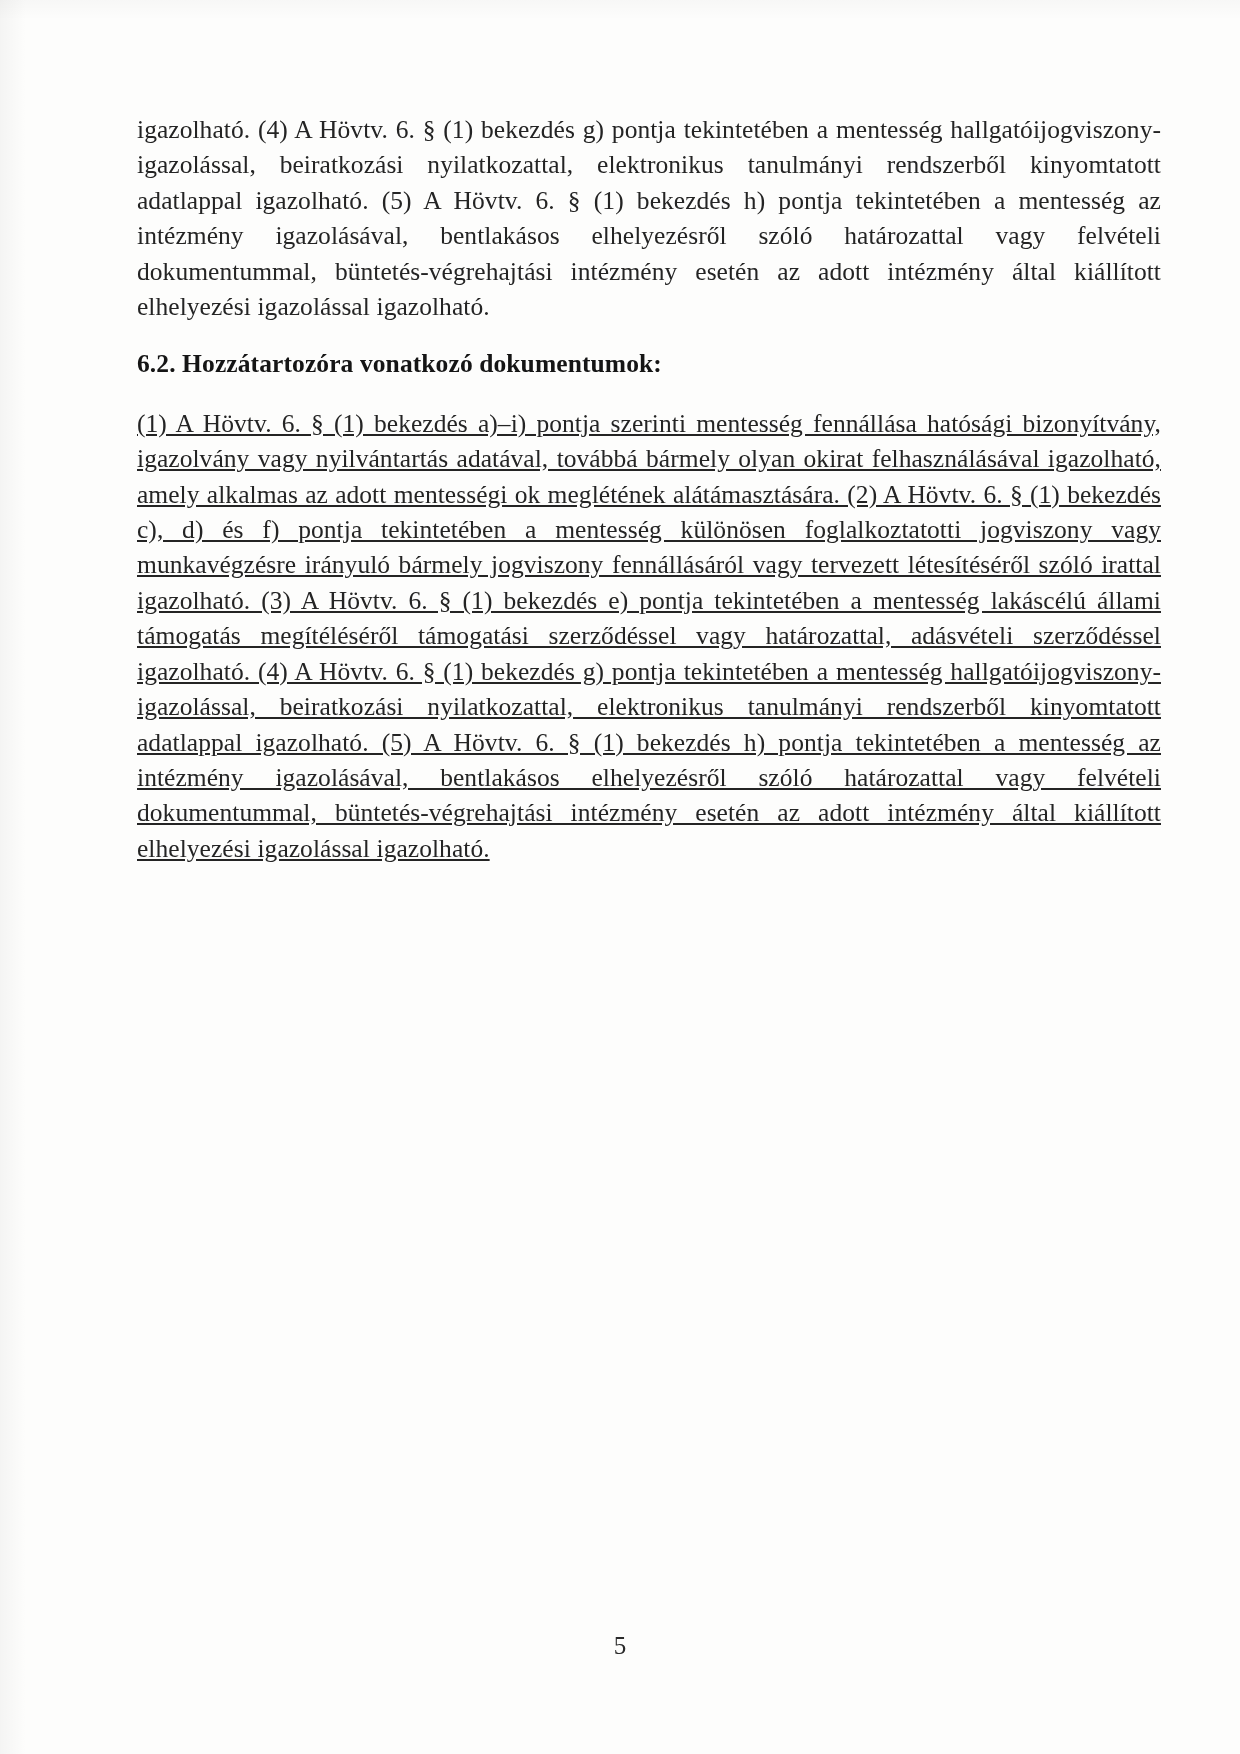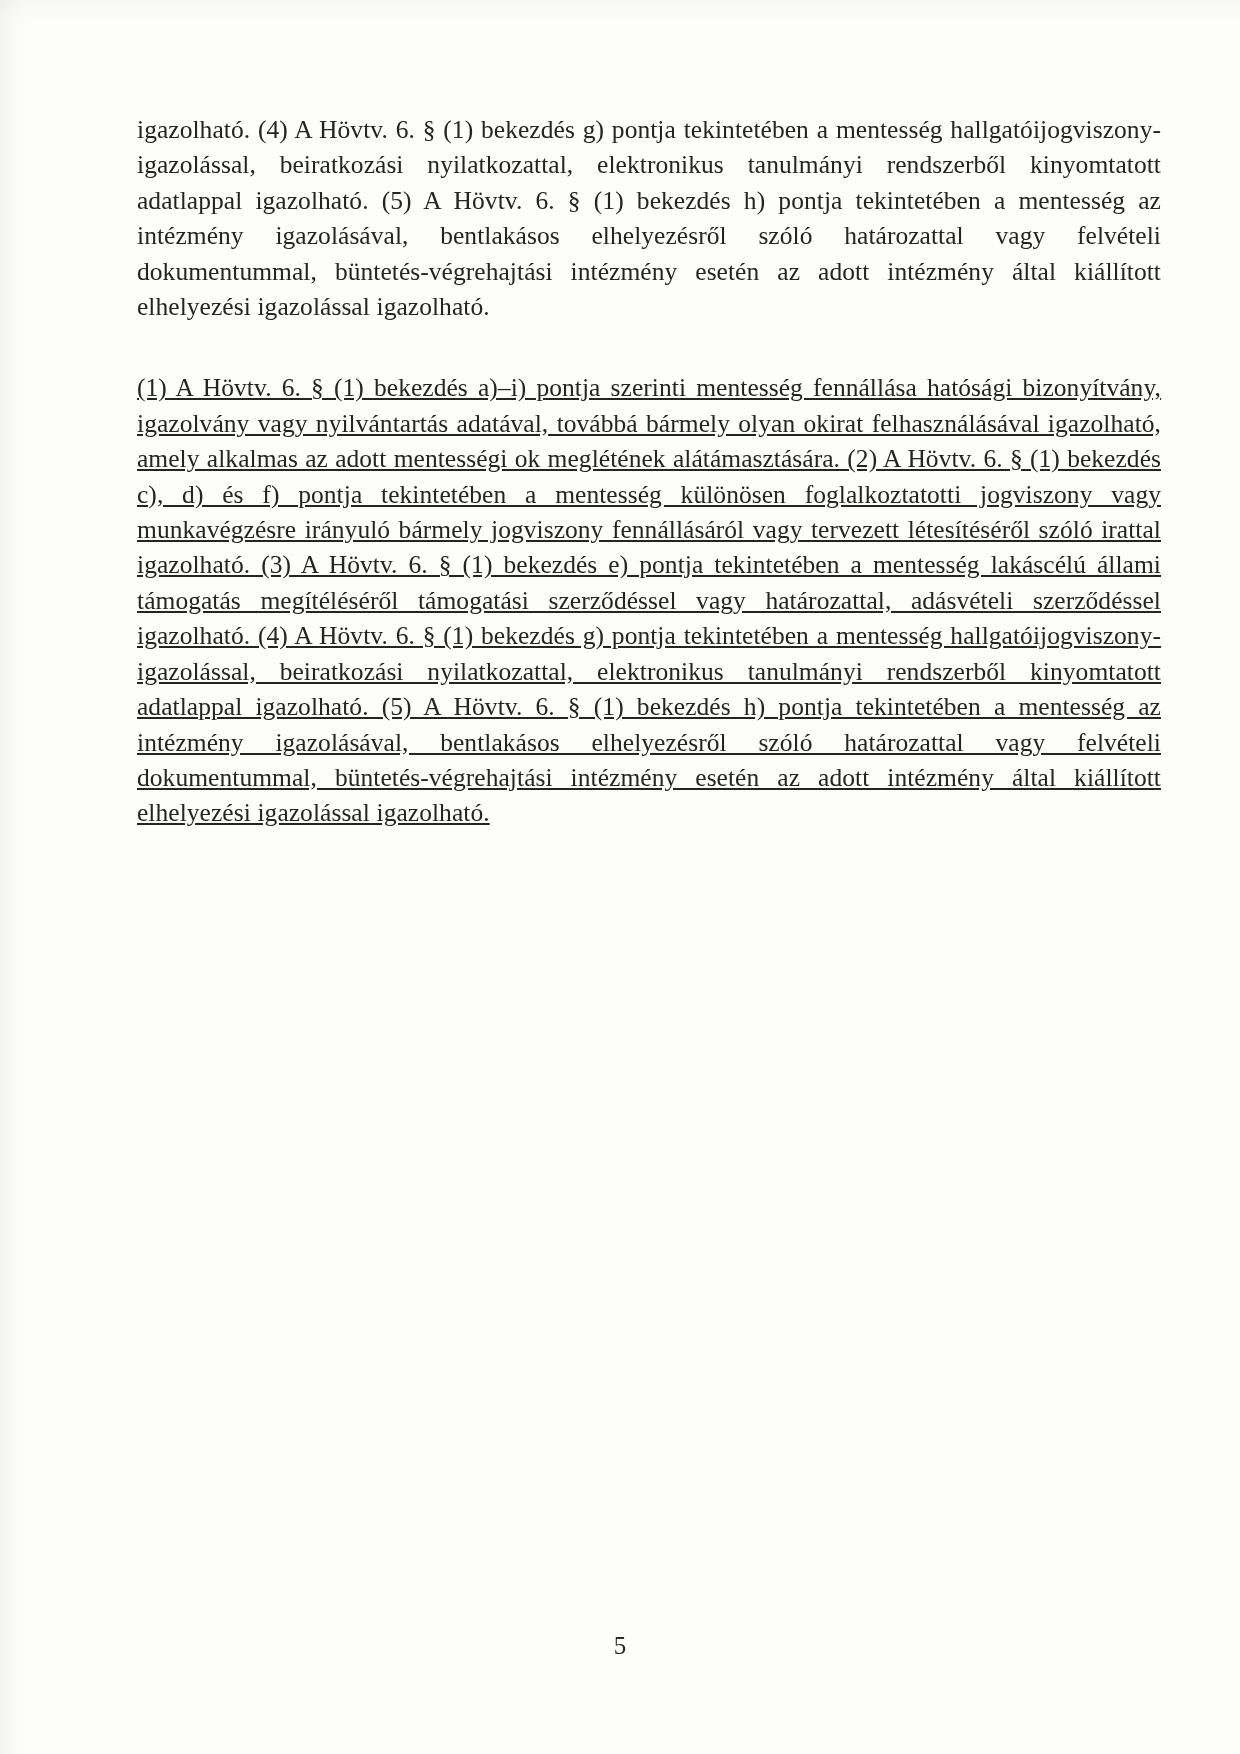--- a/index.html
+++ b/index.html
@@ -94,20 +94,21 @@
 
   <div class="scan-edge-top"></div>
   <div class="scan-edge-left"></div>
 
   <div class="content">
 
     <p class="para">igazolható. (4) A Hövtv. 6. § (1) bekezdés g) pontja tekintetében a mentesség hallgatóijogviszony-igazolással, beiratkozási nyilatkozattal, elektronikus tanulmányi rendszerből kinyomtatott adatlappal igazolható. (5) A Hövtv. 6. § (1) bekezdés h) pontja tekintetében a mentesség az intézmény igazolásával, bentlakásos elhelyezésről szóló határozattal vagy felvételi dokumentummal, büntetés-végrehajtási intézmény esetén az adott intézmény által kiállított elhelyezési igazolással igazolható.</p>
 
     <div class="gap-before-heading"></div>
 
+    <h2 class="heading">6.2. Hozzátartozóra vonatkozó dokumentumok:</h2>
 
     <div class="gap-after-heading"></div>
 
     <p class="para second">(1) A Hövtv. 6. § (1) bekezdés a)–i) pontja szerinti mentesség fennállása hatósági bizonyítvány, igazolvány vagy nyilvántartás adatával, továbbá bármely olyan okirat felhasználásával igazolható, amely alkalmas az adott mentességi ok meglétének alátámasztására. (2) A Hövtv. 6. § (1) bekezdés c), d) és f) pontja tekintetében a mentesség különösen foglalkoztatotti jogviszony vagy munkavégzésre irányuló bármely jogviszony fennállásáról vagy tervezett létesítéséről szóló irattal igazolható. (3) A Hövtv. 6. § (1) bekezdés e) pontja tekintetében a mentesség lakáscélú állami támogatás megítéléséről támogatási szerződéssel vagy határozattal, adásvételi szerződéssel igazolható. (4) A Hövtv. 6. § (1) bekezdés g) pontja tekintetében a mentesség hallgatóijogviszony-igazolással, beiratkozási nyilatkozattal, elektronikus tanulmányi rendszerből kinyomtatott adatlappal igazolható. (5) A Hövtv. 6. § (1) bekezdés h) pontja tekintetében a mentesség az intézmény igazolásával, bentlakásos elhelyezésről szóló határozattal vagy felvételi dokumentummal, büntetés-végrehajtási intézmény esetén az adott intézmény által kiállított elhelyezési igazolással igazolható.</p>
 
   </div>
 
   <div class="page-number">5</div>
 
 </div>

